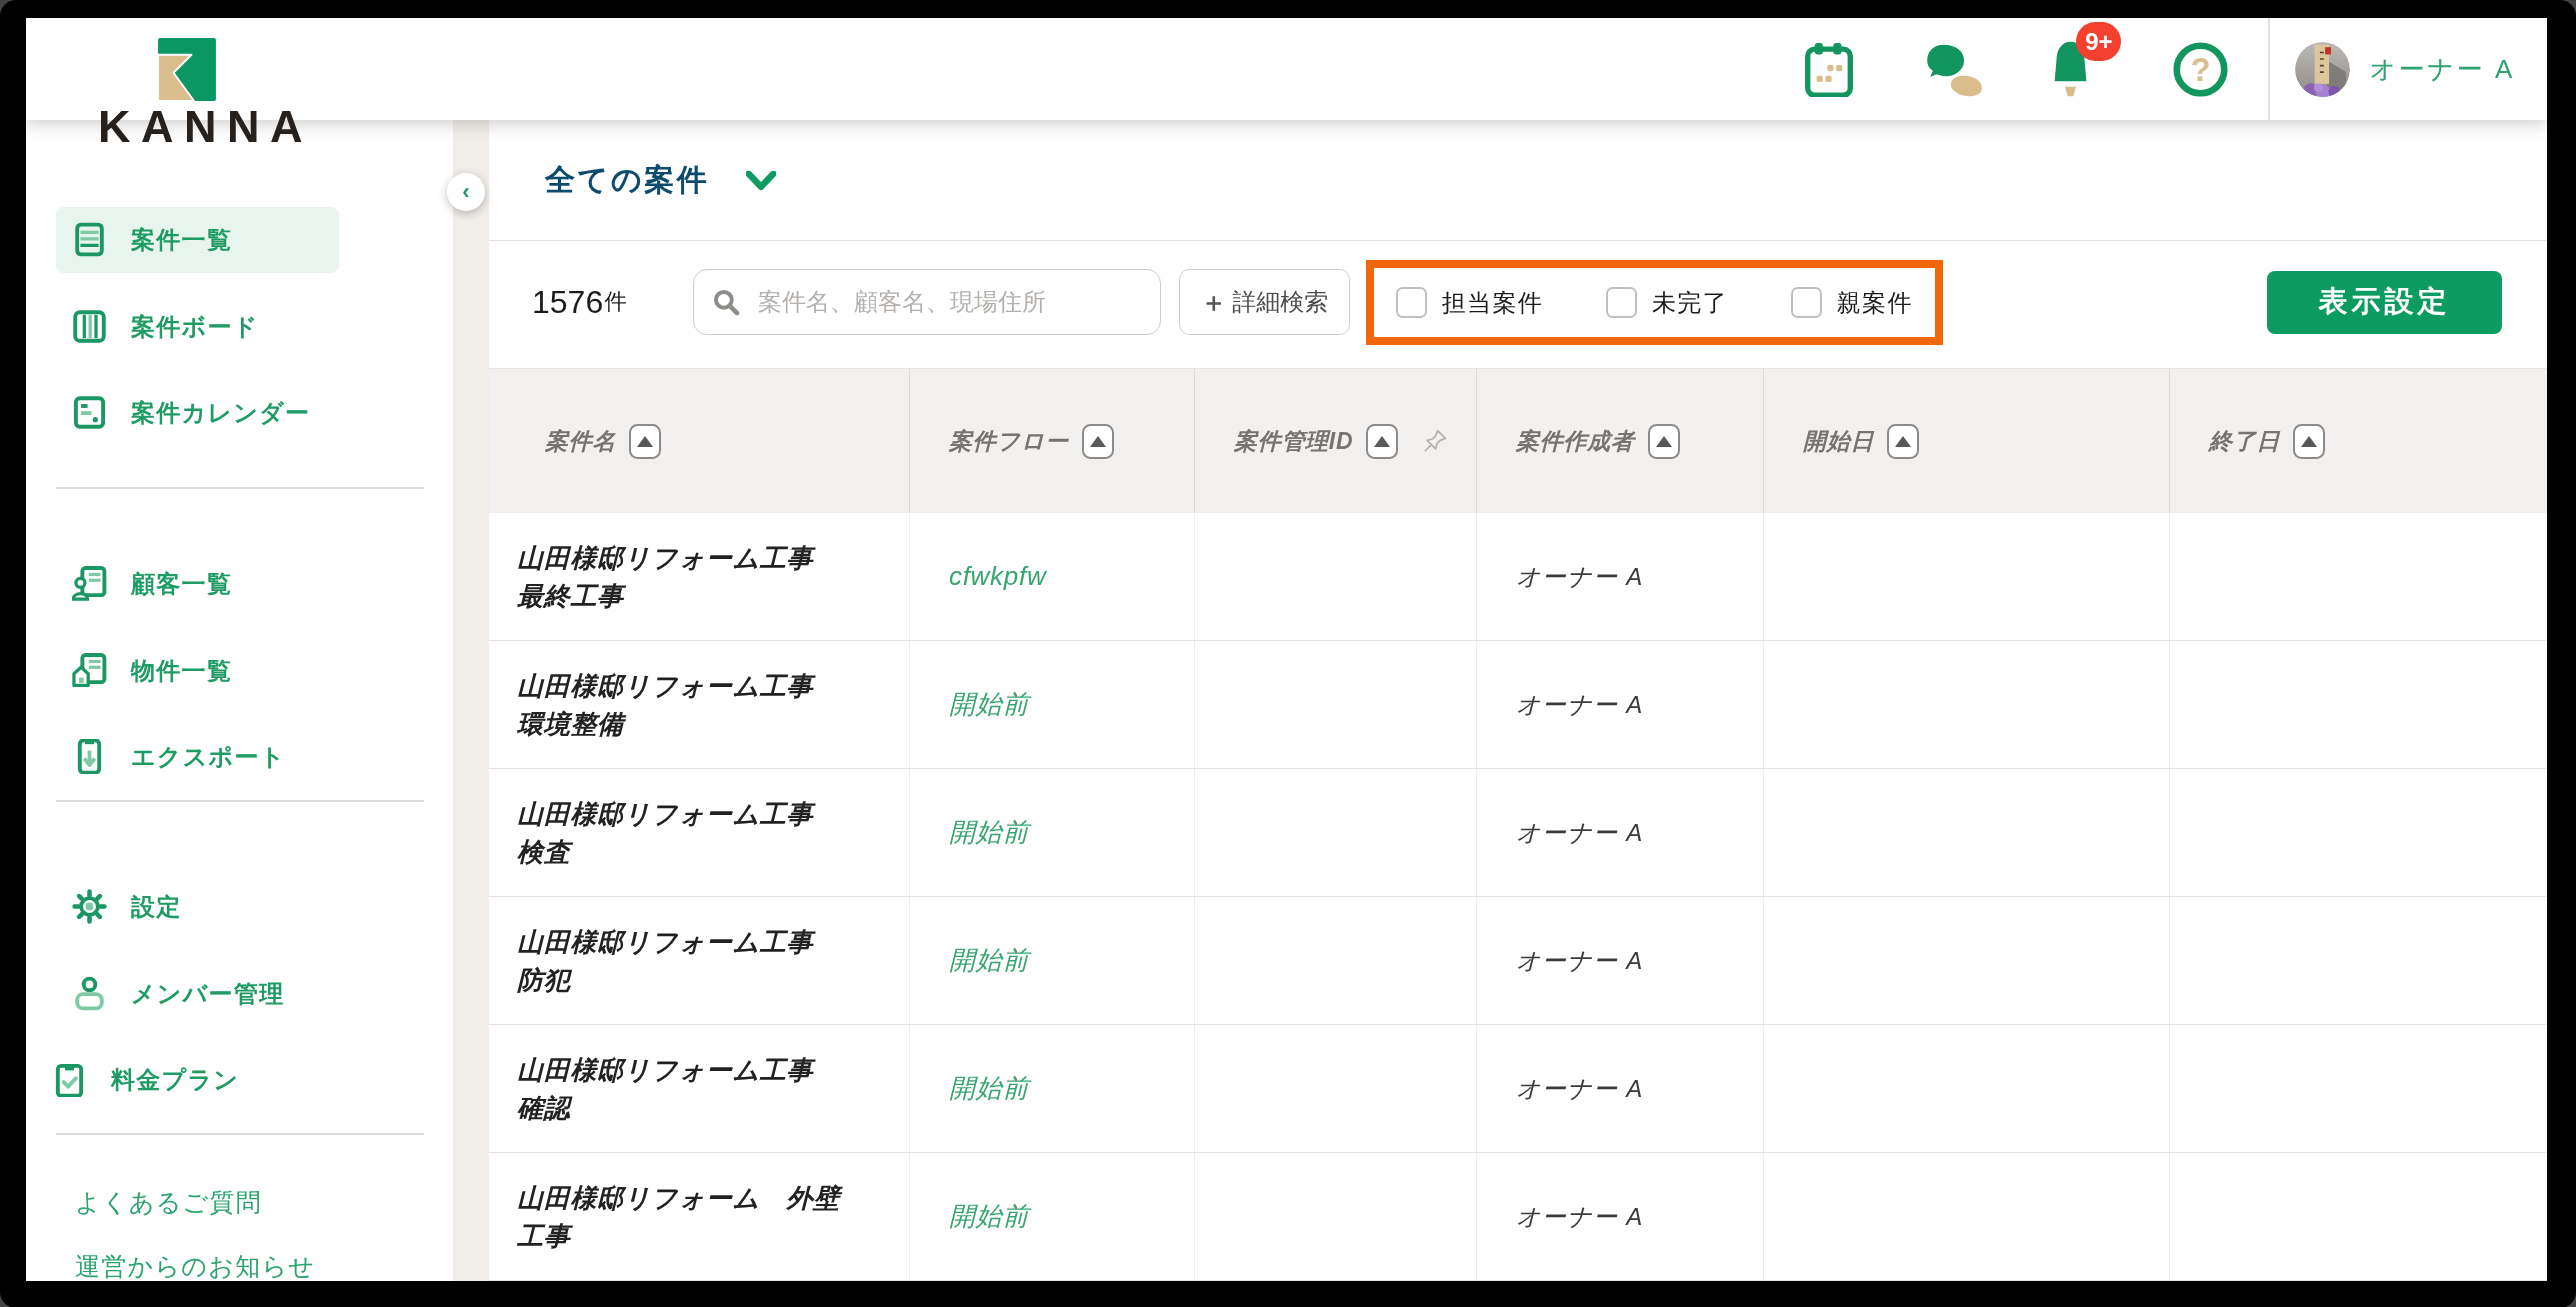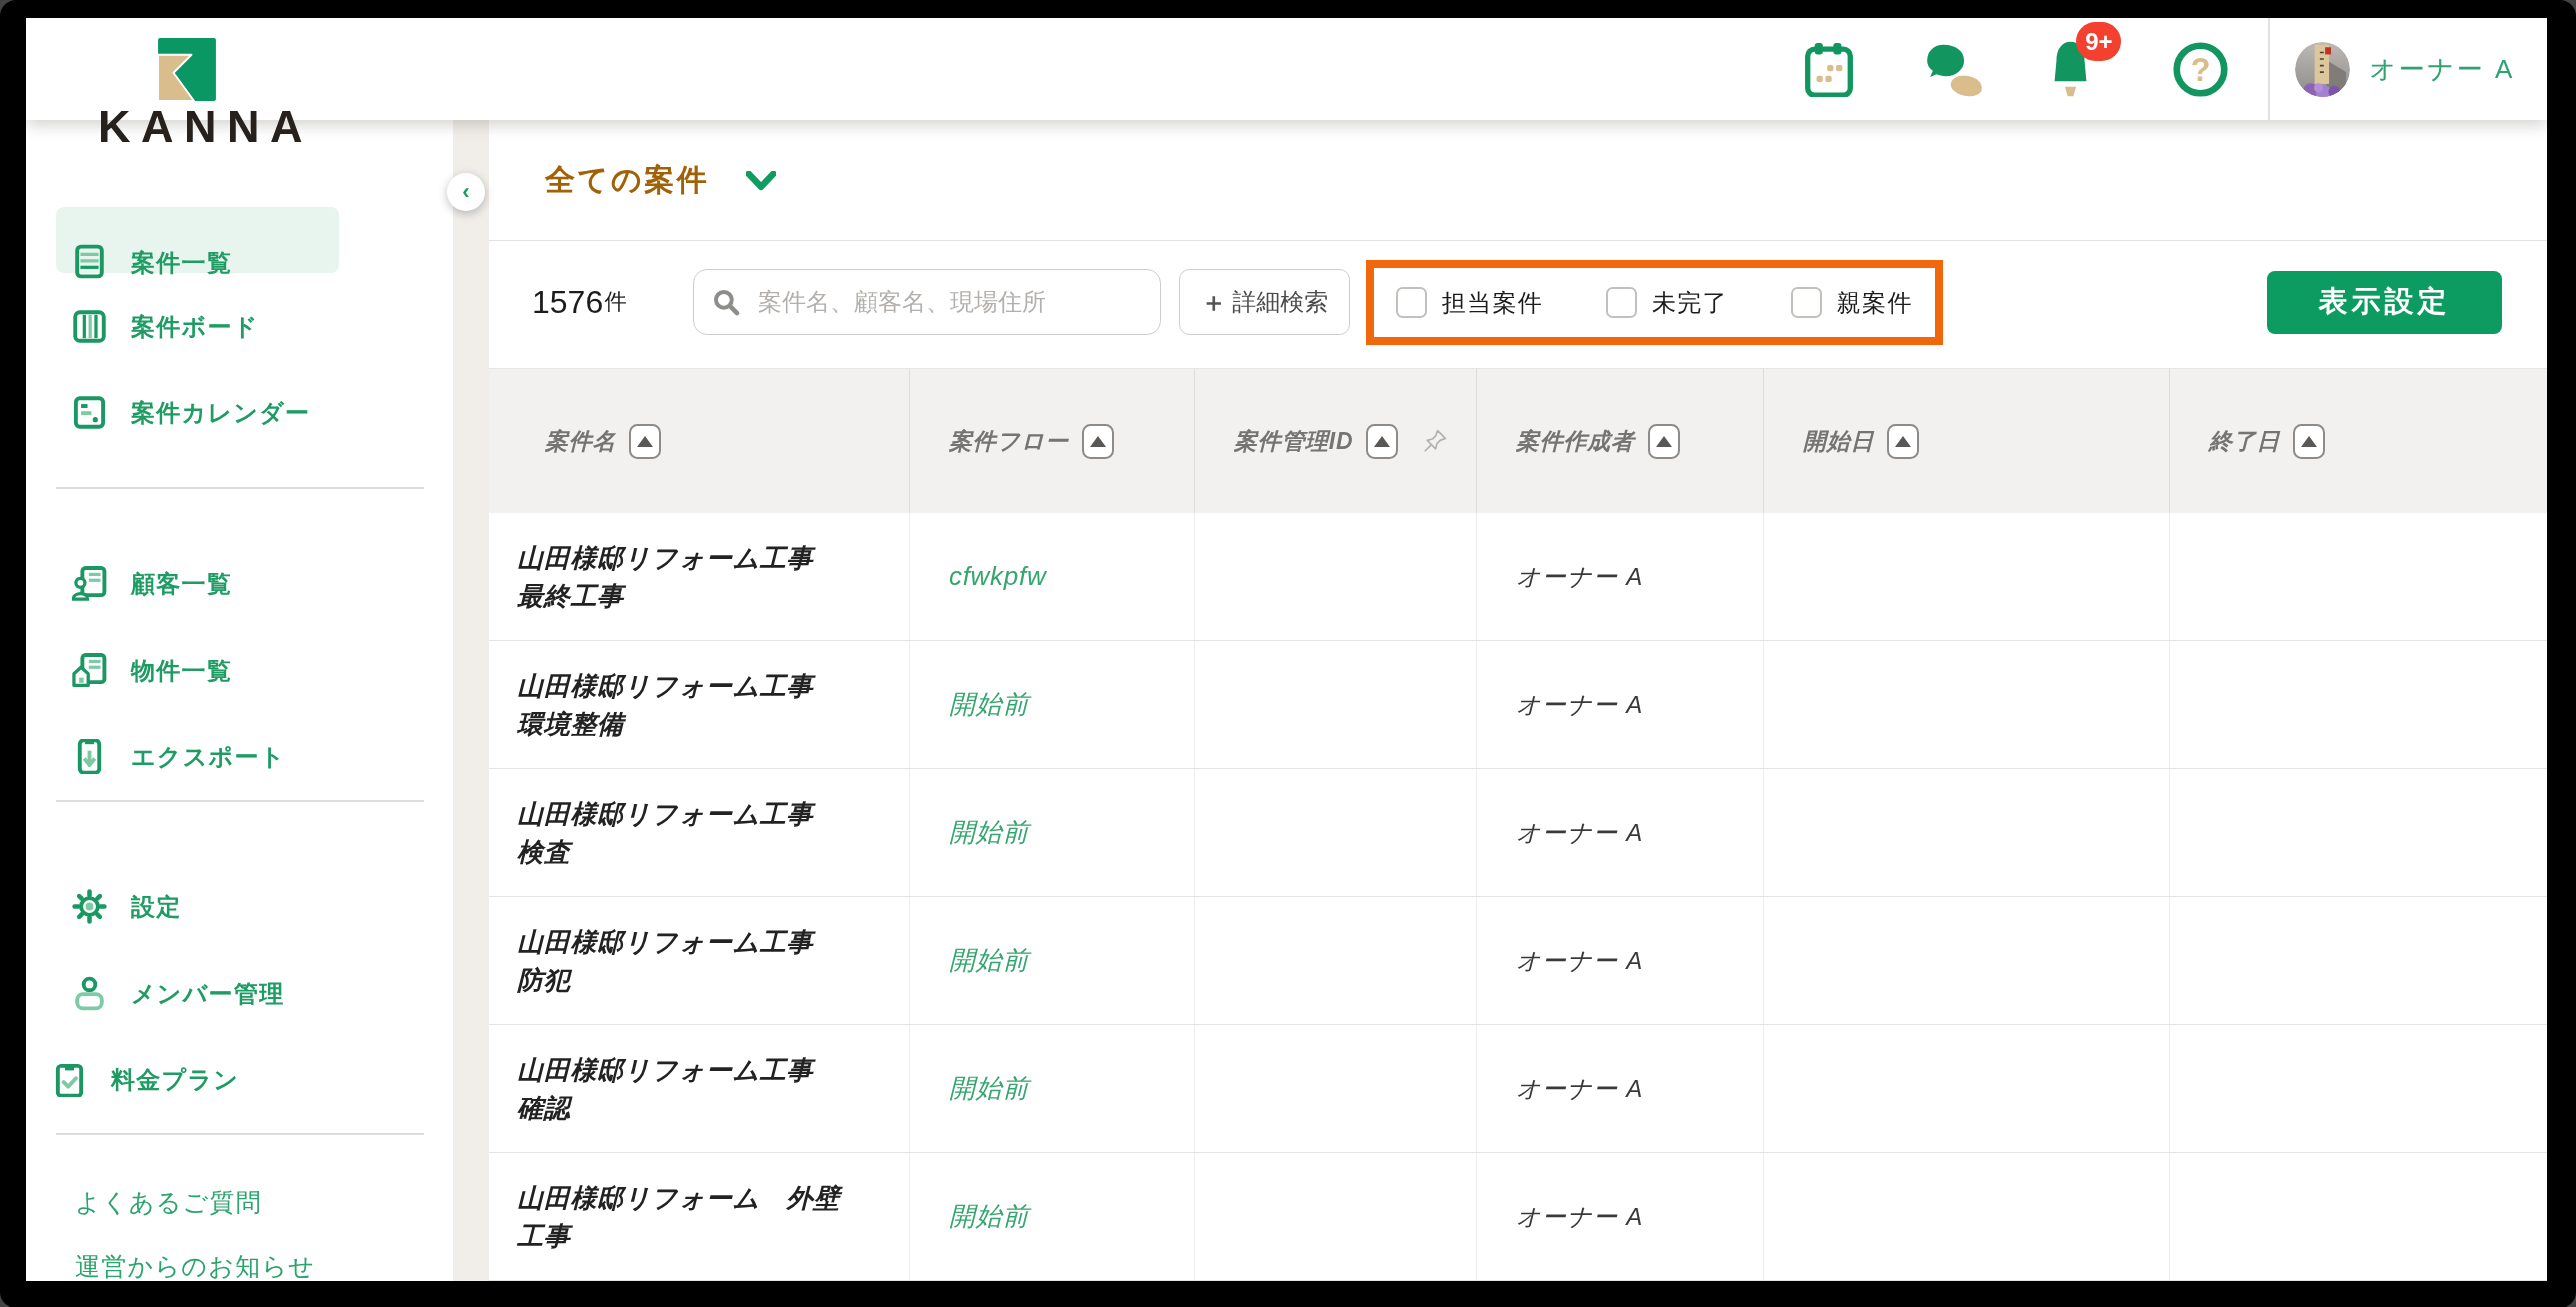--- a/index.html
+++ b/index.html
@@ -32,21 +32,21 @@
   .side-icon{position:relative;width:35px;height:35px;flex:0 0 auto;}
   .side-label{position:relative;margin-left:24px;font-size:24px;font-weight:600;color:#1f9b64;letter-spacing:1.3px;white-space:nowrap;}
   .side-divider{position:absolute;left:30px;width:368px;height:1.3px;background:#dcdcda;}
   .side-link{position:absolute;left:49px;height:33px;display:flex;align-items:center;
              font-size:25px;color:#2ba36d;letter-spacing:1.3px;white-space:nowrap;}
 
   
   .main{position:absolute;left:463px;top:102px;right:0;bottom:0;background:#fff;overflow:hidden;}
   .title-bar{position:absolute;left:0;top:0;width:100%;height:121px;border-bottom:1.3px solid #e5e3e1;}
   .view-selector{position:absolute;left:56px;top:0;height:121px;display:flex;align-items:center;}
-  .view-label{font-size:30px;font-weight:700;color:#a16207;letter-spacing:2.6px;}
+  .view-label{font-size:30px;font-weight:700;color:#0c4a6e;letter-spacing:2.6px;}
   .view-chevron{margin-left:37px;width:30px;height:20px;}
 
   .toolbar{position:absolute;left:0;top:149px;width:100%;height:66px;}
   .count{position:absolute;left:43px;top:0;height:66px;display:flex;align-items:baseline;color:#1c1c1c;}
   .count-num{font-size:32px;align-self:center;}
   .count-unit{font-size:22.3px;align-self:center;margin-left:1.3px;}
   .search-box{position:absolute;left:204px;top:0;width:468px;height:66px;background:#fff;border:1.3px solid #cfcdca;
               border-radius:14px;display:flex;align-items:center;padding:0 18.4px;}
   .search-box svg{flex:0 0 auto;}
   .search-input{border:none;outline:none;flex:1;margin-left:14.5px;font-size:24px;color:#333;background:transparent;
@@ -327,21 +327,21 @@
     <div class="td td-plain"></div>
     <div class="td td-plain">オーナー A</div>
     <div class="td td-plain"></div>
     <div class="td td-plain"></div>
   </div>
           </div>
     </div>
   </div>
 
 <div id="sidebar-items" style="position: absolute; left: 0px; top: 102px; width: 427px; bottom: 0px; z-index: 3;">
-        <div class="side-item active" style="top: 80px; align-items: flex-end;">
+        <div class="side-item active" style="top: 80px;">
           <span class="bg"></span>
           <svg viewBox="0 0 54 54" class="side-icon">
             <rect x="8" y="4" width="38" height="46" rx="6" fill="none" stroke="#1a9763" stroke-width="6"></rect>
             <line x1="13" y1="16" x2="41" y2="16" stroke="#7ecaa4" stroke-width="5"></line>
             <line x1="13" y1="26" x2="41" y2="26" stroke="#7ecaa4" stroke-width="5"></line>
             <line x1="13" y1="36" x2="41" y2="36" stroke="#1a9763" stroke-width="5"></line>
           </svg>
           <span class="side-label">案件一覧</span>
         </div>
         <div class="side-item" style="top: 167px;">

